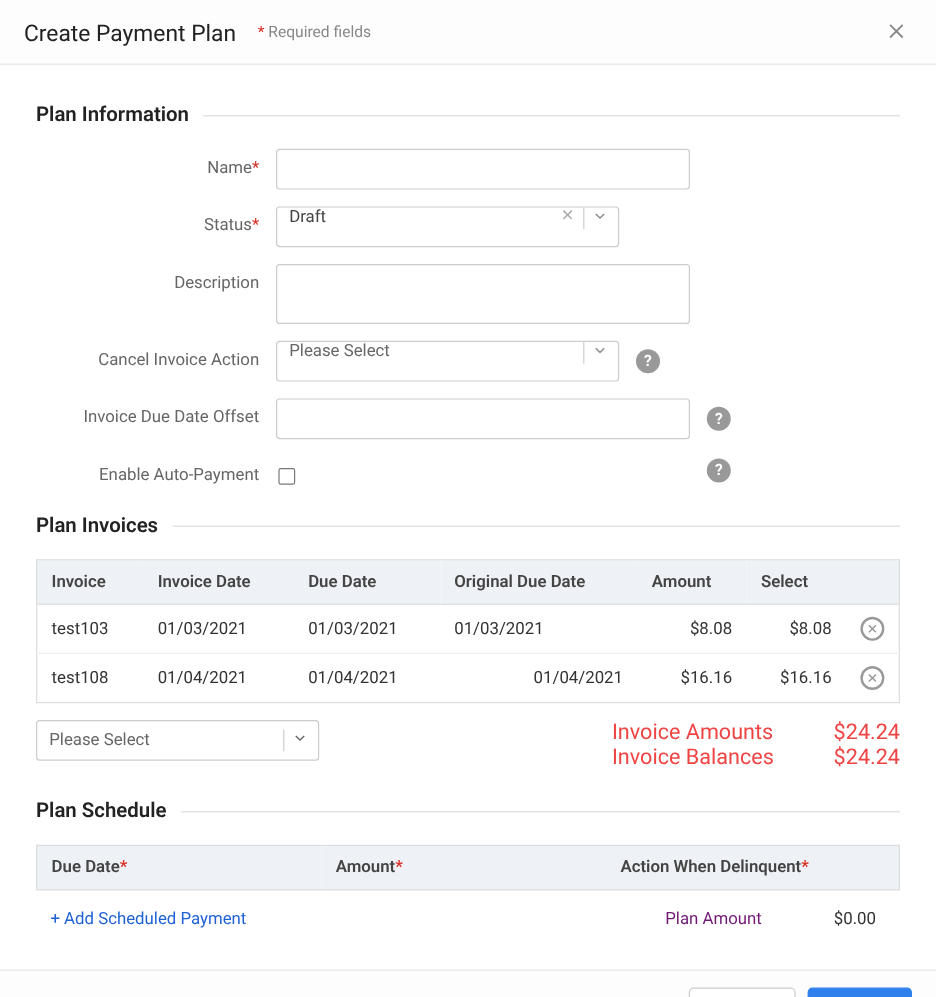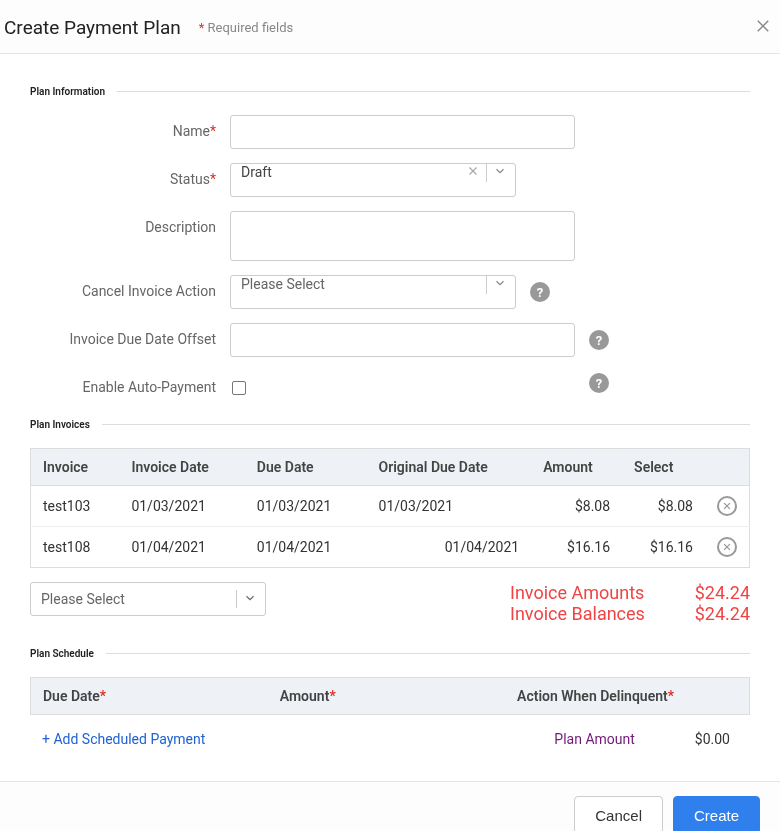--- a/index.html
+++ b/index.html
@@ -7,21 +7,21 @@
     margin: 0;
     font-family: -apple-system, BlinkMacSystemFont, "Segoe UI", Roboto, Arial, sans-serif;
     font-size: 14px;
     color: #333;
     background: #fff;
     width: 780px;
   }
   .header {
     display: flex;
     align-items: center;
-    padding: 16px 4px 14px;
+    padding: 16px 20px 14px;
     border-bottom: 1px solid #e5e5e5;
     background: #fdfdfd;
   }
   .header-title {
     font-size: 19px;
     font-weight: 400;
     color: #222;
     margin: 0;
   }
   .required-hint {
@@ -39,21 +39,21 @@
     color: #888;
   }
   .close-btn svg { width: 18px; height: 18px; }
   .content {
     padding: 8px 30px 20px;
   }
   .section-title {
     display: flex;
     align-items: center;
     margin: 24px 0 18px;
-    font-size: 10px;
+    font-size: 17px;
     font-weight: 600;
     color: #222;
   }
   .section-title .line {
     flex: 1;
     height: 1px;
     background: #ddd;
     margin-left: 12px;
   }
   .form-row {

